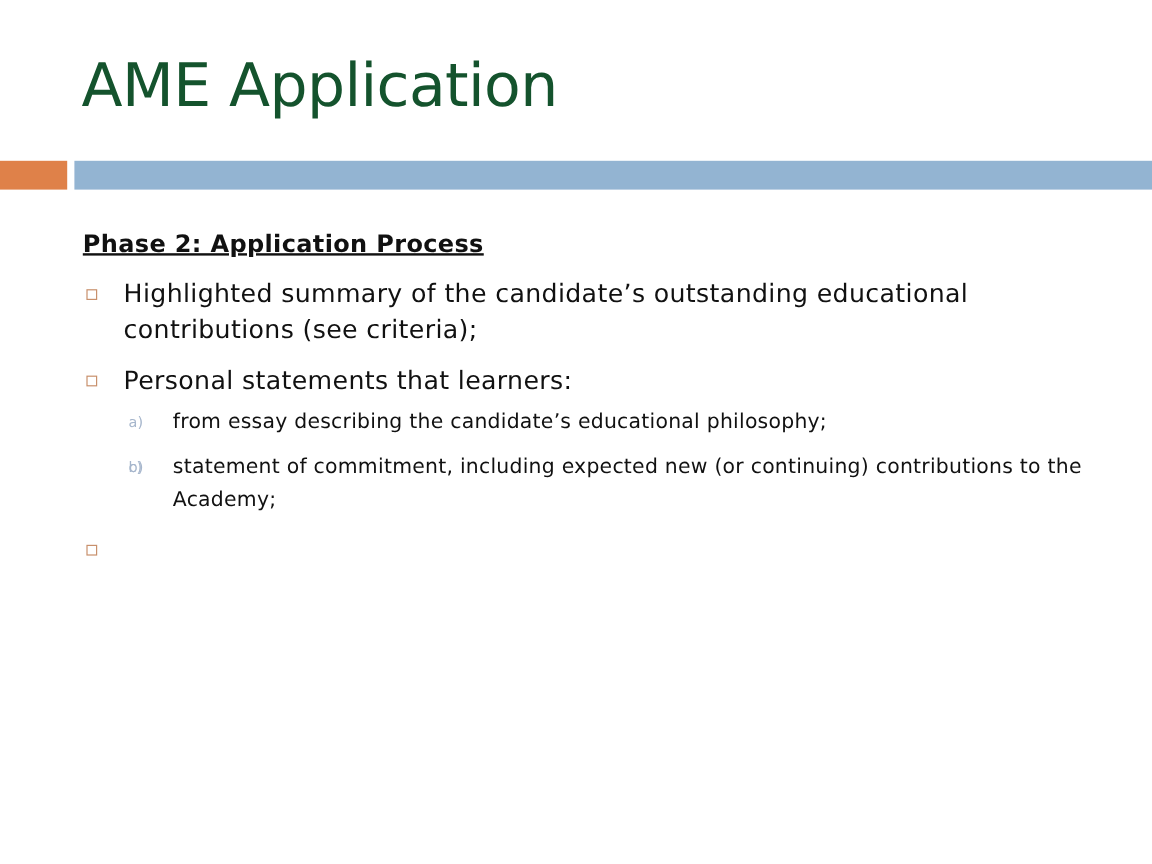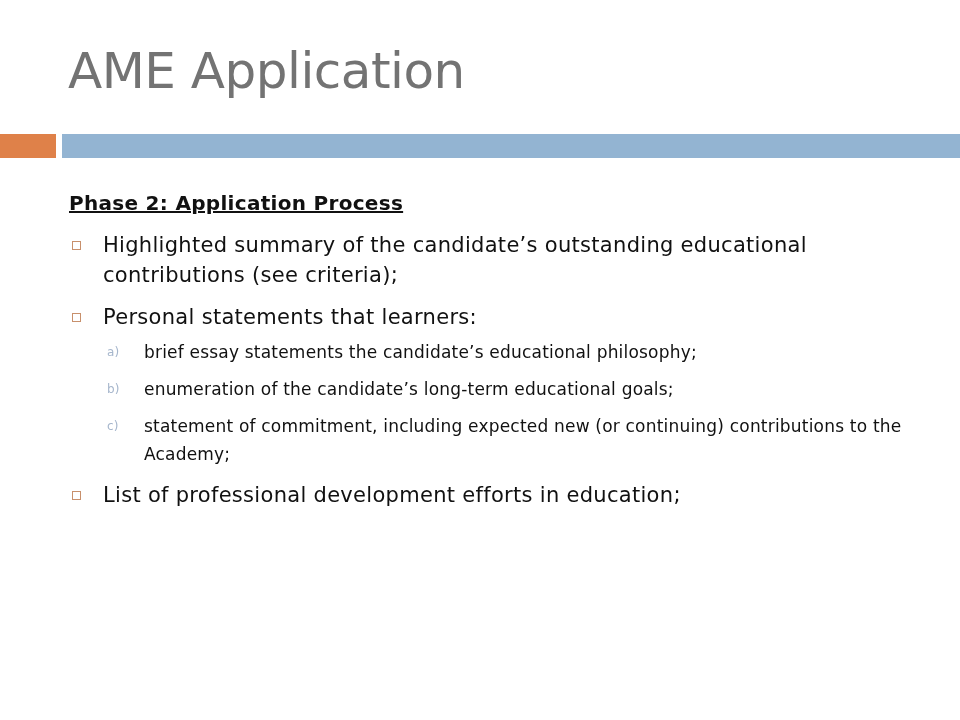--- a/index.html
+++ b/index.html
@@ -5,21 +5,21 @@
     html, body { margin: 0; padding: 0; }
     body {
       width: 960px; height: 720px; overflow: hidden;
       background: #ffffff;
       position: relative;
       font-family: "DejaVu Sans", sans-serif;
       color: #111111;
     }
     .title {
       position: absolute; left: 68px; top: 46px;
-      font-size: 50px; color: #737373;
+      font-size: 50px; color: #14532d;
       font-family: "DejaVu Sans", sans-serif;
       letter-spacing: -0.5px;
       line-height: 1;
     }
     .bar-accent {
       position: absolute; left: 0; top: 134px; width: 56px; height: 24px;
       background: #df8149;
     }
     .bar-main {
       position: absolute; left: 62px; top: 134px; right: 0; height: 24px;
@@ -71,31 +71,29 @@
     <span class="bullet-marker"></span>
     <span>Highlighted summary of the candidate’s outstanding educational contributions (see criteria);</span>
   </div>
 
   <div class="bullet">
     <span class="bullet-marker"></span>
     <span>Personal statements that learners:</span>
     <div class="sub-list">
       <div class="sub">
         <span class="sub-marker">a)</span>
-        <span>brief essay statements the candidate’s educational philosophy;</span>
+        <span>from essay describing the candidate’s educational philosophy;</span>
       </div>
       <div class="sub">
         <span class="sub-marker">b)</span>
-        <span>enumeration of the candidate’s long-term educational goals;</span>
       </div>
       <div class="sub" style="margin-bottom:0">
         <span class="sub-marker">c)</span>
         <span>statement of commitment, including expected new (or continuing) contributions to the Academy;</span>
       </div>
     </div>
   </div>
 
   <div class="bullet">
     <span class="bullet-marker"></span>
-    <span>List of professional development efforts in education;</span>
   </div>
 
 </div>
 
 </body></html>

